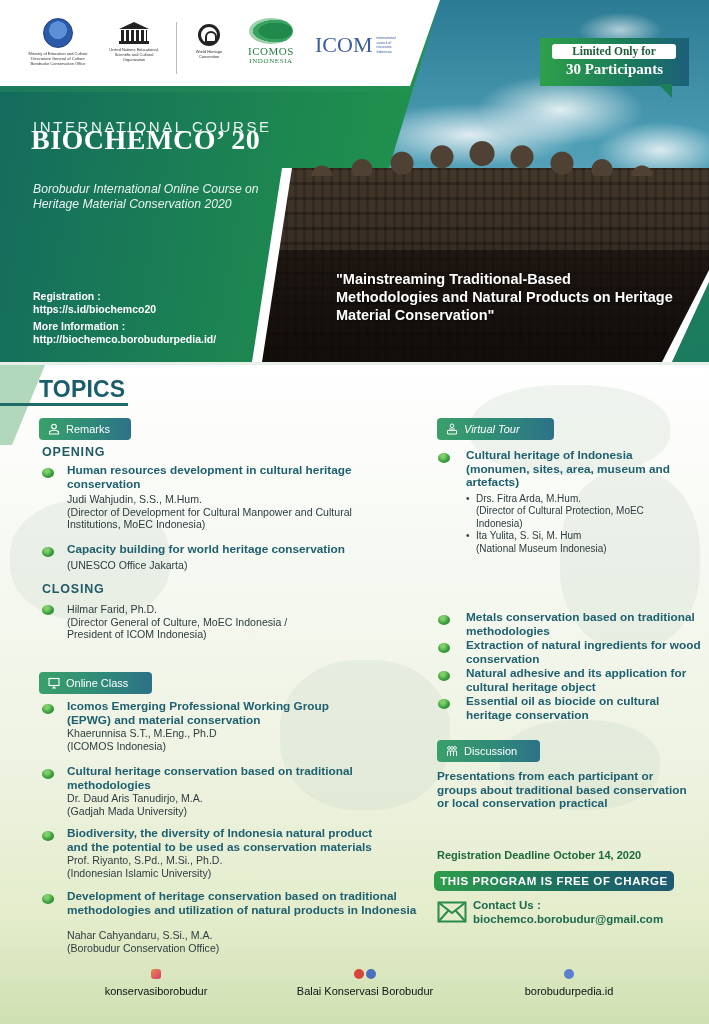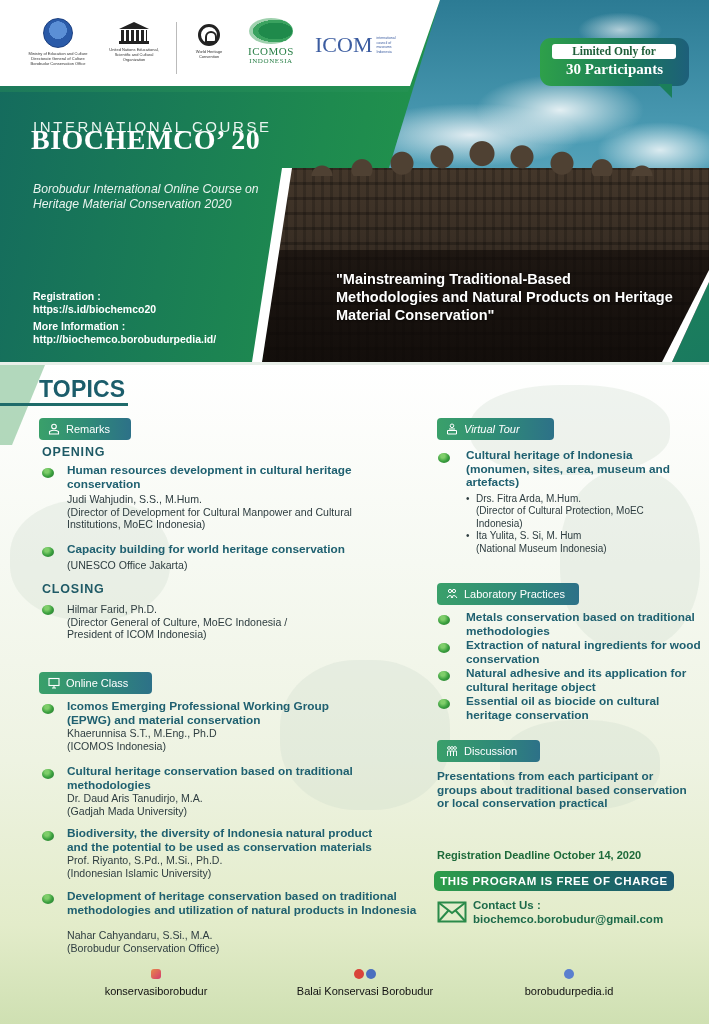--- a/index.html
+++ b/index.html
@@ -147,21 +147,21 @@
   
   .quote {
     position: absolute; left: 336px; top: 270px; width: 340px;
     font-size: 14.5px; line-height: 18px; font-weight: 700; color: #ffffff;
     text-shadow: 0 1px 2px rgba(0,0,0,0.6);
   }
 
   
   .limited-badge {
     position: absolute; left: 540px; top: 38px; width: 149px; height: 48px;
-    border-radius: 11px;
+    border-radius: 0;
     background: linear-gradient(90deg, #2ea04a 0%, #1a7a5a 60%, #1d5f7a 100%);
   }
   .limited-badge::after {
     content: ""; position: absolute; left: 118px; top: 46px; width: 0; height: 0;
     border-left: 14px solid transparent; border-top: 14px solid #1a7f5a; border-right: 0 solid transparent;
   }
   .limited-top {
     position: absolute; left: 12px; top: 6px; width: 124px; height: 15px; border-radius: 3px;
     background: #ffffff; color: #1f5f3a; text-align: center;
     font-family: "Liberation Serif", serif; font-weight: 700; font-size: 11.5px; line-height: 15px;
@@ -406,30 +406,20 @@
   <div class="topic" style="left:466px;top:449px;width:210px;">
     <div class="topic-title">Cultural heritage of Indonesia (monumen, sites, area, museum and artefacts)</div>
     <div class="sub-list">
       <div class="sub-item" style="white-space:pre-line;">Drs. Fitra Arda, M.Hum.
 (Director of Cultural Protection, MoEC Indonesia)</div>
       <div class="sub-item" style="white-space:pre-line;">Ita Yulita, S. Si, M. Hum
 (National Museum Indonesia)</div>
     </div>
   </div>
 
-  <div class="pill" style="left:437px;top:583px;width:142px;">
-    <span class="pill-icon">
-      <svg viewBox="0 0 12 12">
-          <circle cx="4" cy="3" r="1.6" fill="none" stroke="#fff" stroke-width="1"></circle>
-          <circle cx="8" cy="3" r="1.6" fill="none" stroke="#fff" stroke-width="1"></circle>
-          <path d="M1 10 Q4 5 7 10 M5 10 Q8 5 11 10" fill="none" stroke="#fff" stroke-width="1"></path>
-        </svg>
-    </span>
-    <span>Laboratory Practices</span>
-  </div>
 
   <div class="bullet" style="left:438px;top:615px;"></div>
   <div class="lab-item" style="top:611px;">
     <div class="topic-title">Metals conservation based on traditional methodologies</div>
   </div>
   <div class="bullet" style="left:438px;top:643px;"></div>
   <div class="lab-item" style="top:639px;">
     <div class="topic-title">Extraction of natural ingredients for wood conservation</div>
   </div>
   <div class="bullet" style="left:438px;top:671px;"></div>

